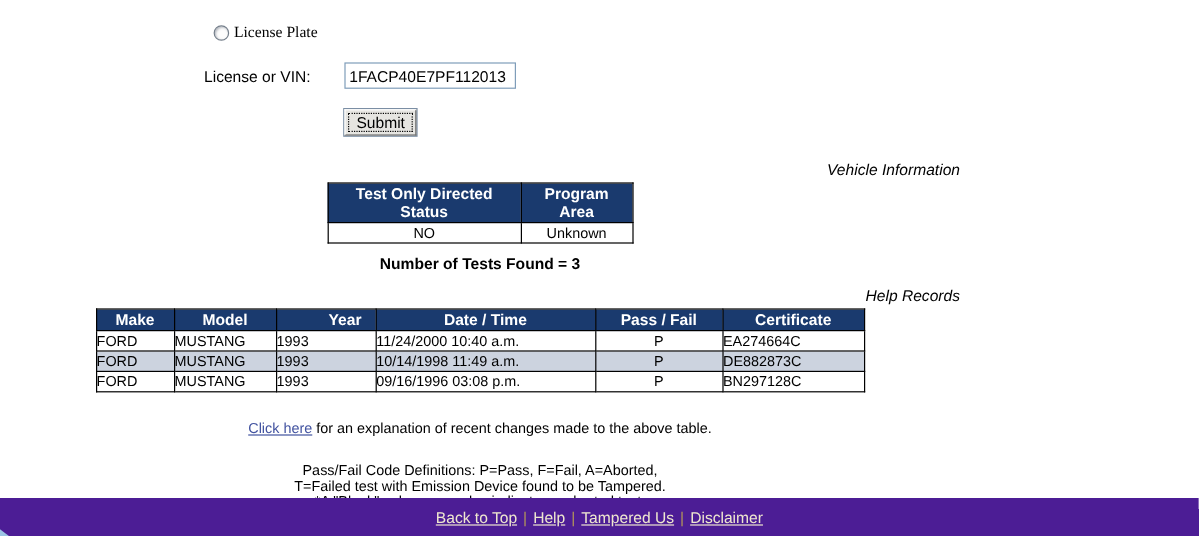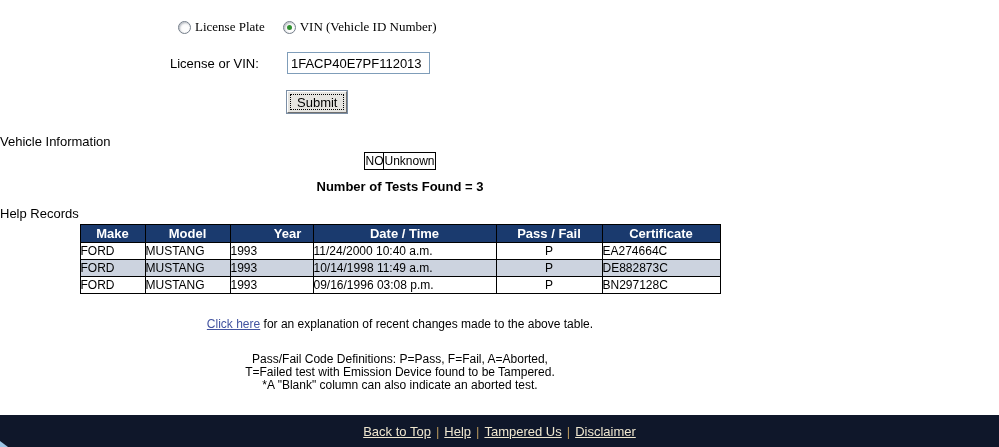--- a/index.html
+++ b/index.html
@@ -33,21 +33,21 @@
   .submit-row { margin-top:17px; margin-left:287px; }
   .submit-btn {
     font-family:"Liberation Sans", sans-serif; font-size:13px; color:#000;
     background:#e6e5e1; height:22px; padding:1px 9px;
     border:1px solid; border-color:#ffffff #6f6f6f #6f6f6f #ffffff;
     box-shadow: 0 0 0 1px #7b8ea4;
     outline:1px dotted #000; outline-offset:-4px;
   }
 
   
-  .section-title { text-align:left; margin-top:21px; }
+  .section-title { text-align:right; margin-top:21px;font-style:italic; }
   .tr-title { margin-top:12px; }
 
   
   table { border-collapse:collapse; margin:3px auto 0; }
   th {
     background:#1a3a6e; color:#ffffff; font-weight:bold; font-size:13px;
     border:1px solid #000; padding:1px 4px; height:15px;
   }
   td { border:1px solid #000; font-size:12px; padding:1px 0; height:14px; background:#fff; }
 
@@ -64,58 +64,58 @@
   .tests-found { text-align:center; font-weight:bold; margin-top:9px; }
 
   .explain { margin-top:23px; text-align:center; font-size:12px; }
   .explain a { color:#4253a0; text-decoration:underline; }
 
   .defs { margin-top:22px; text-align:center; font-size:12px; line-height:13px; }
 
   
   .footer {
     position:absolute; left:0; bottom:0; width:999px; height:32px;
-    background:#0f172a; display:flex; align-items:center; justify-content:center;
+    background:#4c1d95; display:flex; align-items:center; justify-content:center;
   }
   .footer a { color:#efe7cf; text-decoration:underline; margin:0 5px; font-size:13px; }
   .footer .sep { color:#b2945a; font-size:13px; }
   .corner-mark {
     position:absolute; left:0; bottom:0; width:0; height:0;
     border-left:8px solid #9cc4e4; border-top:6px solid transparent;
   }
 </style>
 </head>
 <body>
 
 <div class="content">
 
   <div class="radio-row">
     <label class="radio-opt">
       <span class="radio"></span>
       <span>License Plate</span>
     </label>
-    <label class="radio-opt">
-      <span class="radio selected"></span>
-      <span>VIN (Vehicle ID Number)</span>
-    </label>
   </div>
 
   <div class="form-row">
     <span class="form-label">License or VIN:</span>
     <input class="vin-input" type="text" value="1FACP40E7PF112013" style="">
   </div>
 
   <div class="submit-row">
     <button class="submit-btn">Submit</button>
   </div>
 
   <div class="section-title">Vehicle Information</div>
 
   <table class="veh">
     <tbody>
+        <tr>
+      <th class="veh-col1">Test Only Directed Status</th>
+      <th class="veh-col2">Program Area</th>
+    </tr>
     <tr>
       <td>NO</td>
       <td>Unknown</td>
     </tr>
   </tbody>
     </table>
 
   <div class="tests-found">Number of Tests Found = 3</div>
 
   <div class="section-title tr-title">Help Records</div>

